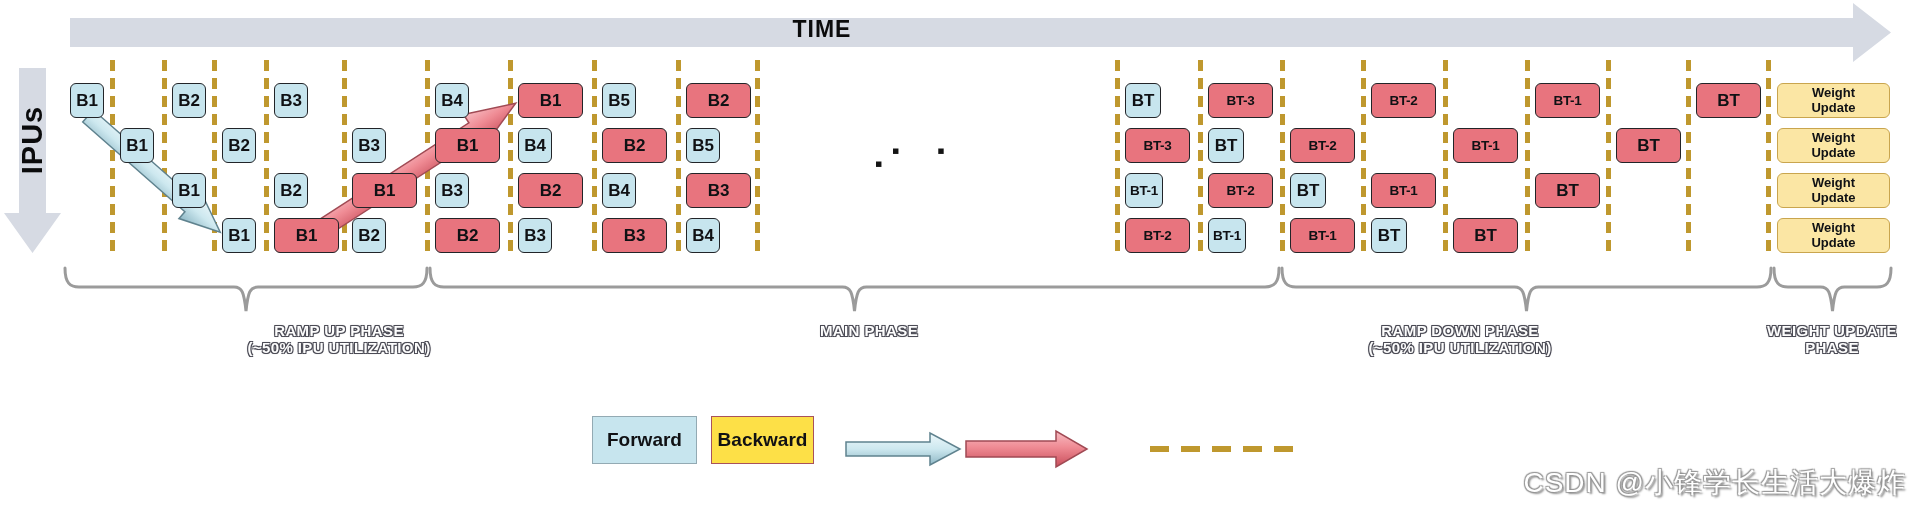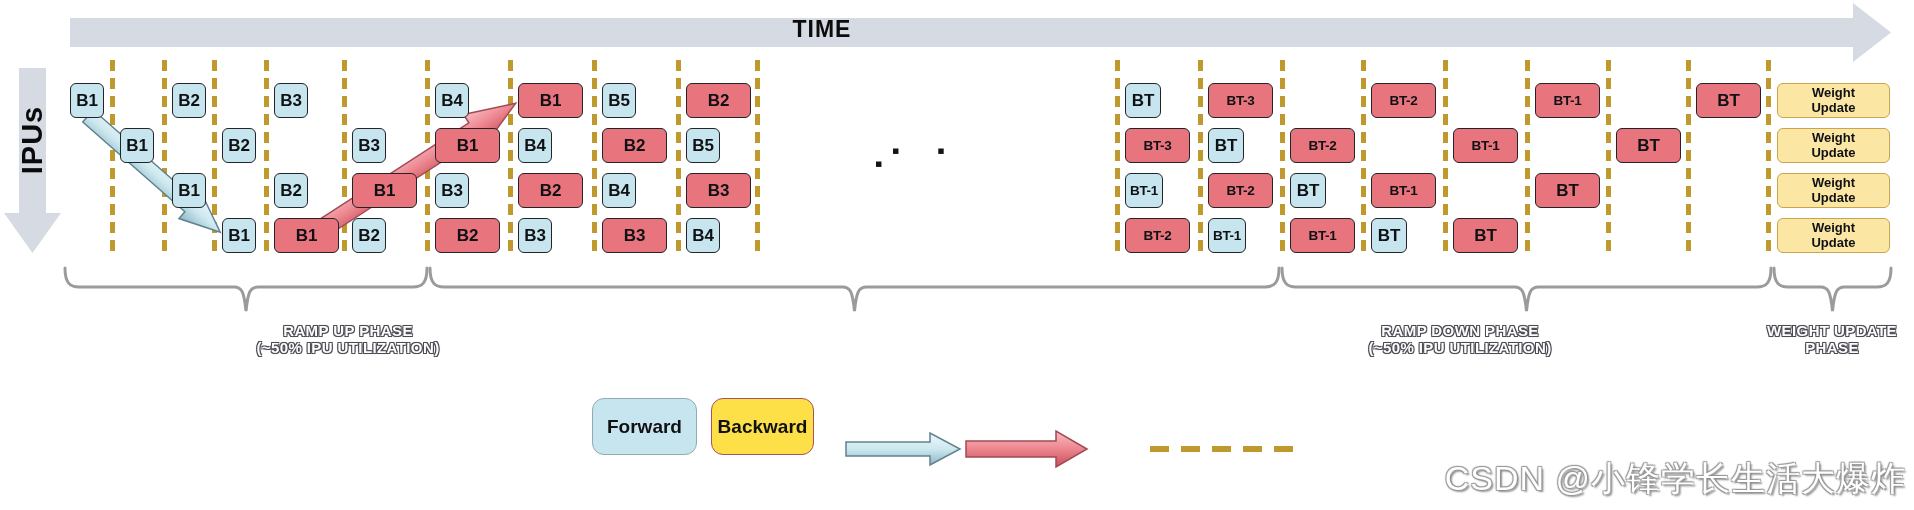--- a/index.html
+++ b/index.html
@@ -27,29 +27,29 @@
   
   #ellipsis{position:absolute;left:875px;top:136px;width:115px;height:41px;background:#ffffff;
             border-radius:2px;z-index:3;display:flex;align-items:center;justify-content:center;
             font-family:"DejaVu Sans",sans-serif;font-size:11px;letter-spacing:17px;
             text-indent:17px;color:#141414;font-weight:700;}
   
   .phase-label{position:absolute;top:322px;width:420px;z-index:4;text-align:center;
                font-size:15px;font-weight:700;letter-spacing:.4px;line-height:17px;color:#fdfdfd;
                text-shadow:-1px -1px 0 #4b4b55,1px -1px 0 #4b4b55,-1px 1px 0 #4b4b55,1px 1px 0 #4b4b55,0 0 2px #4b4b55;}
   
-  .legend-box{position:absolute;top:398px;height:57px;box-sizing:border-box;z-index:3;
-              display:flex;align-items:center;justify-content:center;border-radius:12px;
+  .legend-box{position:absolute;top:416px;height:48px;box-sizing:border-box;z-index:3;
+              display:flex;align-items:center;justify-content:center;border-radius:0;
               font-size:19px;font-weight:600;color:#101114;}
   #legend-forward{left:592px;width:105px;background:#c7e5ee;border:1.5px solid #93aab3;}
   #legend-backward{left:711px;width:103px;background:#fde047;border:1.5px solid #a8525c;}
   #legend-dashes{position:absolute;left:1150px;top:446px;width:145px;height:6px;z-index:3;
                  background:repeating-linear-gradient(90deg,#bf982e 0 19px,transparent 19px 31px);}
   
-  #watermark{position:absolute;right:8px;bottom:8px;z-index:5;font-size:34px;color:#ffffff;
+  #watermark{position:absolute;right:8px;bottom:8px;z-index:5;font-size:28px;color:#ffffff;
              text-shadow:2px 2px 2px #8f8f8f,-1px -1px 1px #9a9a9a,1px -1px 1px #9a9a9a,-1px 1px 1px #9a9a9a;
              letter-spacing:1px;}
 </style>
 </head>
 <body>
 
 <div id="canvas">
 
   <div id="time-label">TIME</div>
   <div id="ipus-label">IPUs</div>
@@ -166,25 +166,26 @@
     <div class="block b fs-big" style="left: 1535px; top: 173px; width: 65px;">BT</div>
     <div class="block b fs-small" style="left: 1125px; top: 218px; width: 65px;">BT-2</div>
     <div class="block f fs-small" style="left: 1208px; top: 218px; width: 38px;">BT-1</div>
     <div class="block b fs-small" style="left: 1290px; top: 218px; width: 65px;">BT-1</div>
     <div class="block f fs-big" style="left: 1371px; top: 218px; width: 36px;">BT</div>
     <div class="block b fs-big" style="left: 1453px; top: 218px; width: 65px;">BT</div>
     <div class="block w" style="left: 1777px; top: 83px; width: 113px;">Weight Update</div>
     <div class="block w" style="left: 1777px; top: 128px; width: 113px;">Weight Update</div>
     <div class="block w" style="left: 1777px; top: 173px; width: 113px;">Weight Update</div>
     <div class="block w" style="left: 1777px; top: 218px; width: 113px;">Weight Update</div>
-    <div class="phase-label" style="left: 138px;">
+    <div class="phase-label" style="left: 129px;">
       <div>RAMP UP PHASE</div>
       <div>(~50% IPU UTILIZATION)</div>
     </div>
     <div class="phase-label" style="left: 659px;">
+      <div>MAIN PHASE</div>
     </div>
     <div class="phase-label" style="left: 1250px;">
       <div>RAMP DOWN PHASE</div>
       <div>(~50% IPU UTILIZATION)</div>
     </div>
     <div class="phase-label" style="left: 1622px;">
       <div>WEIGHT UPDATE</div>
       <div>PHASE</div>
     </div>
   </div>

